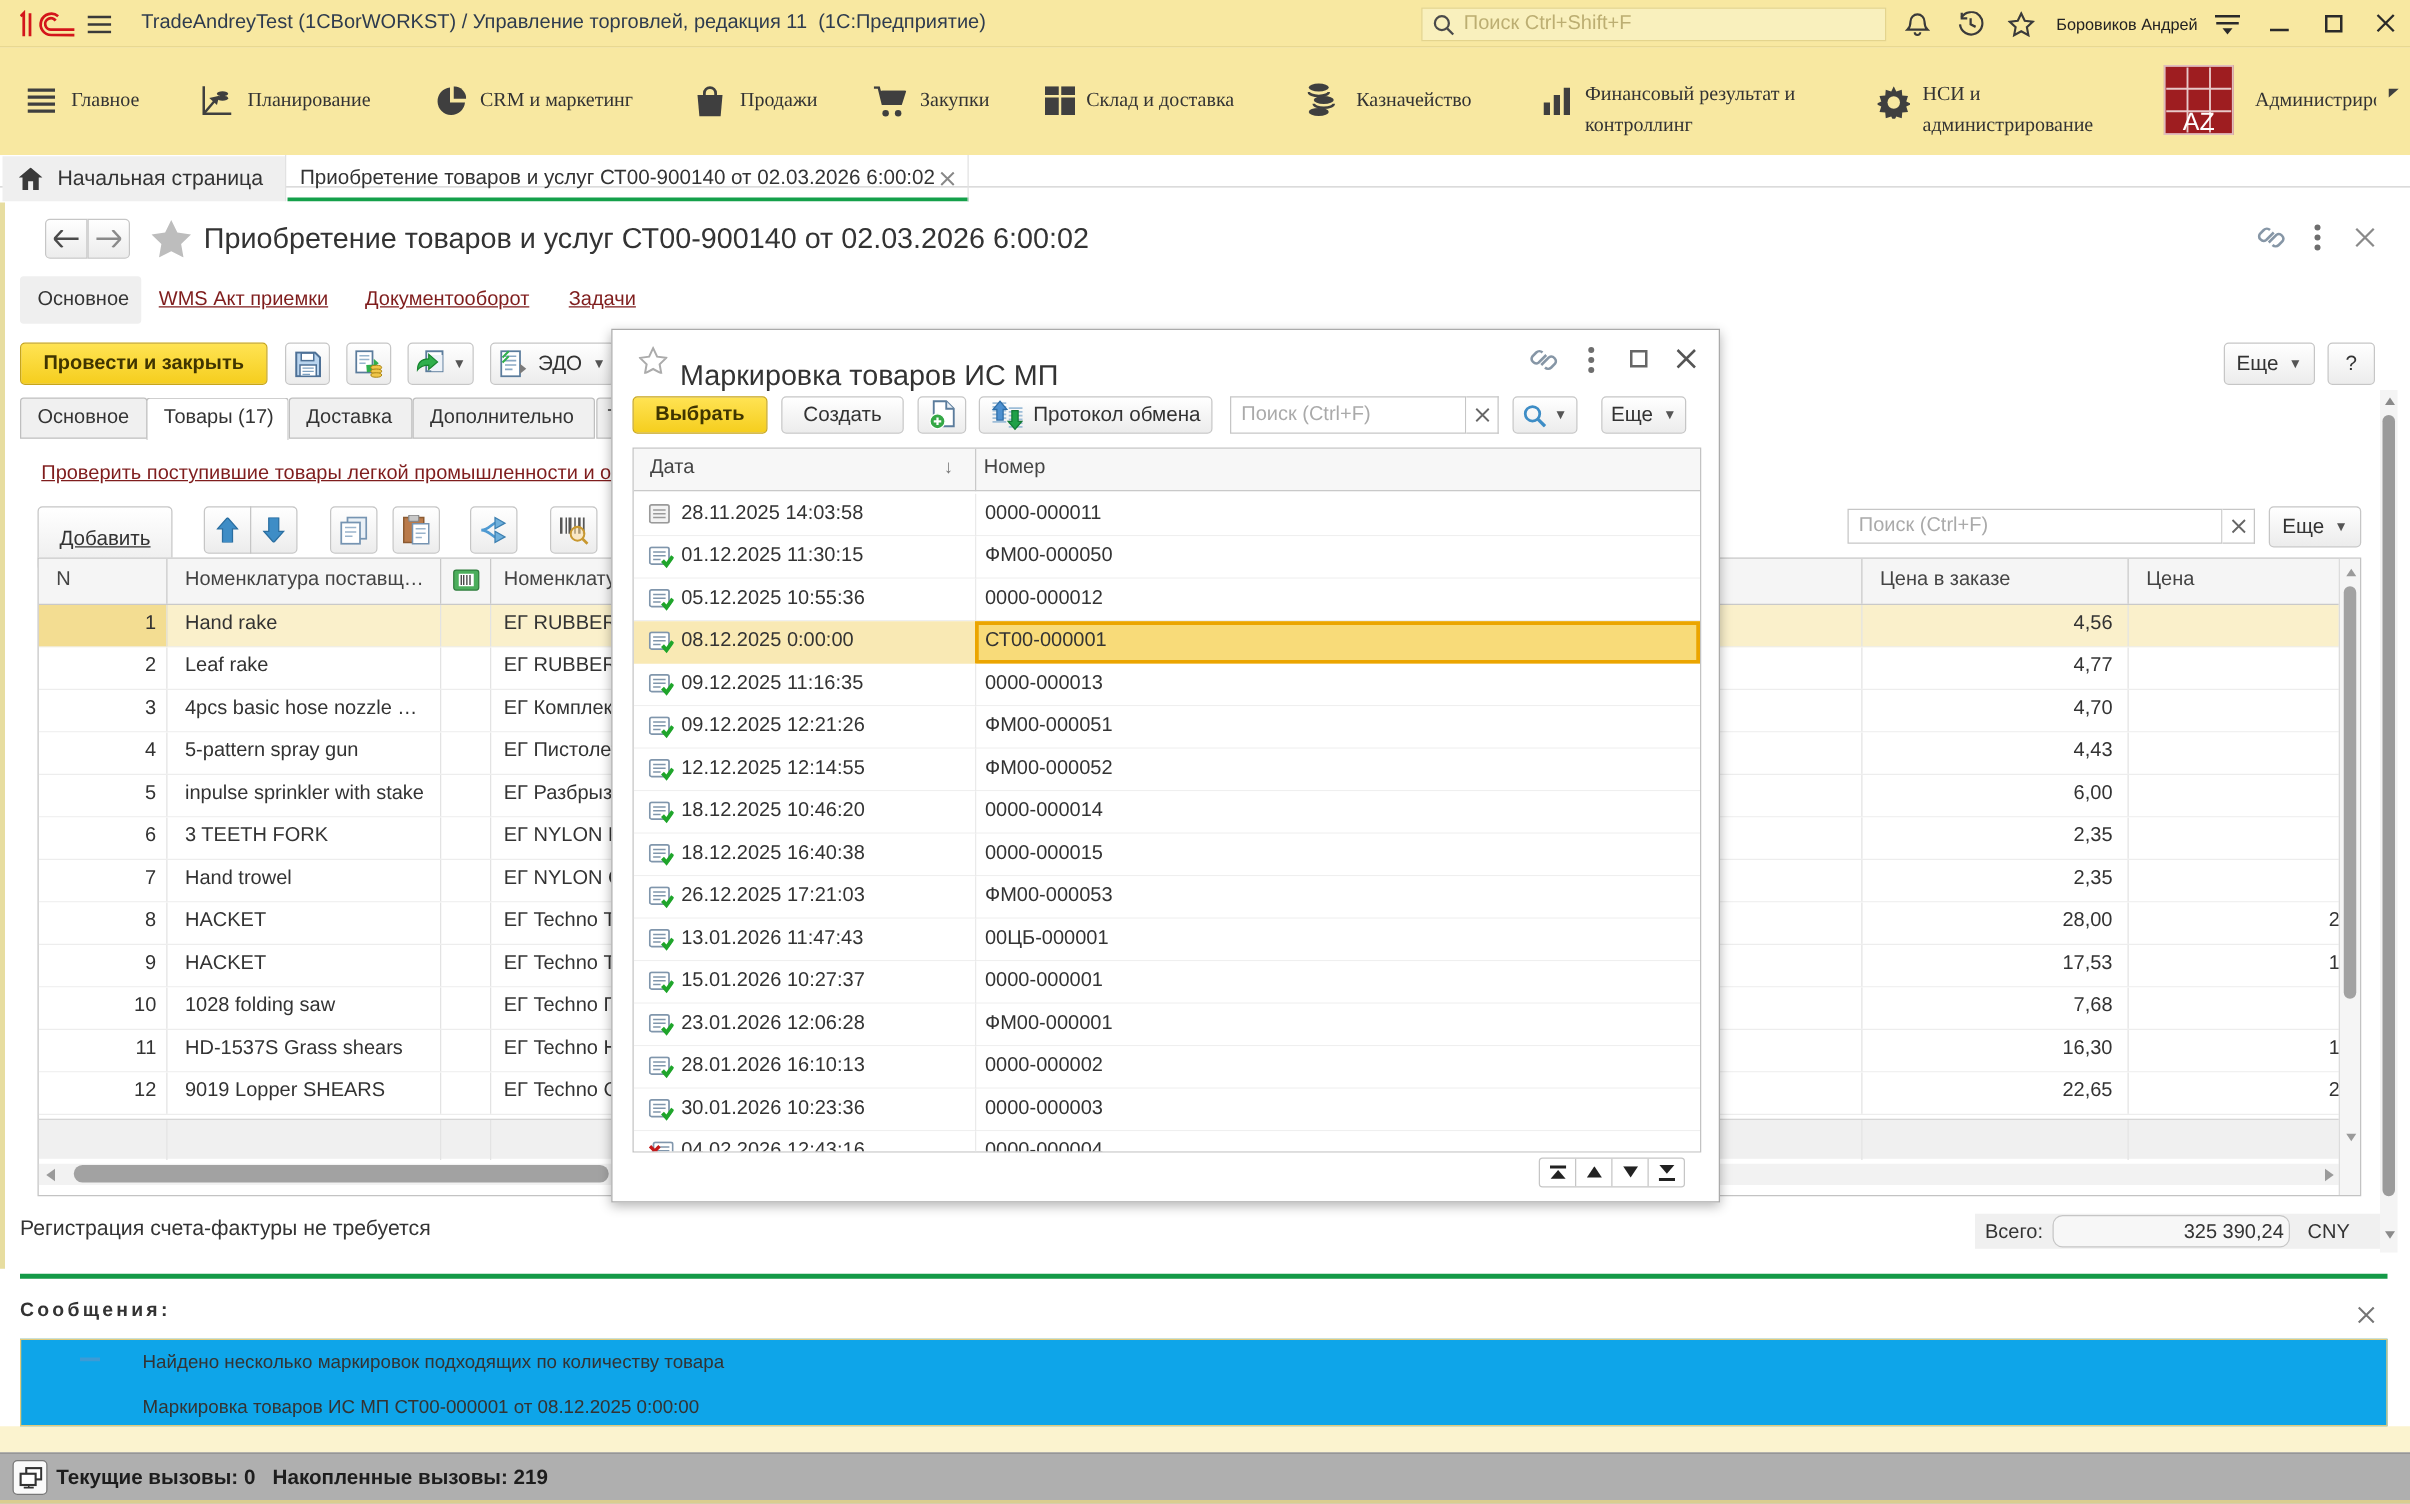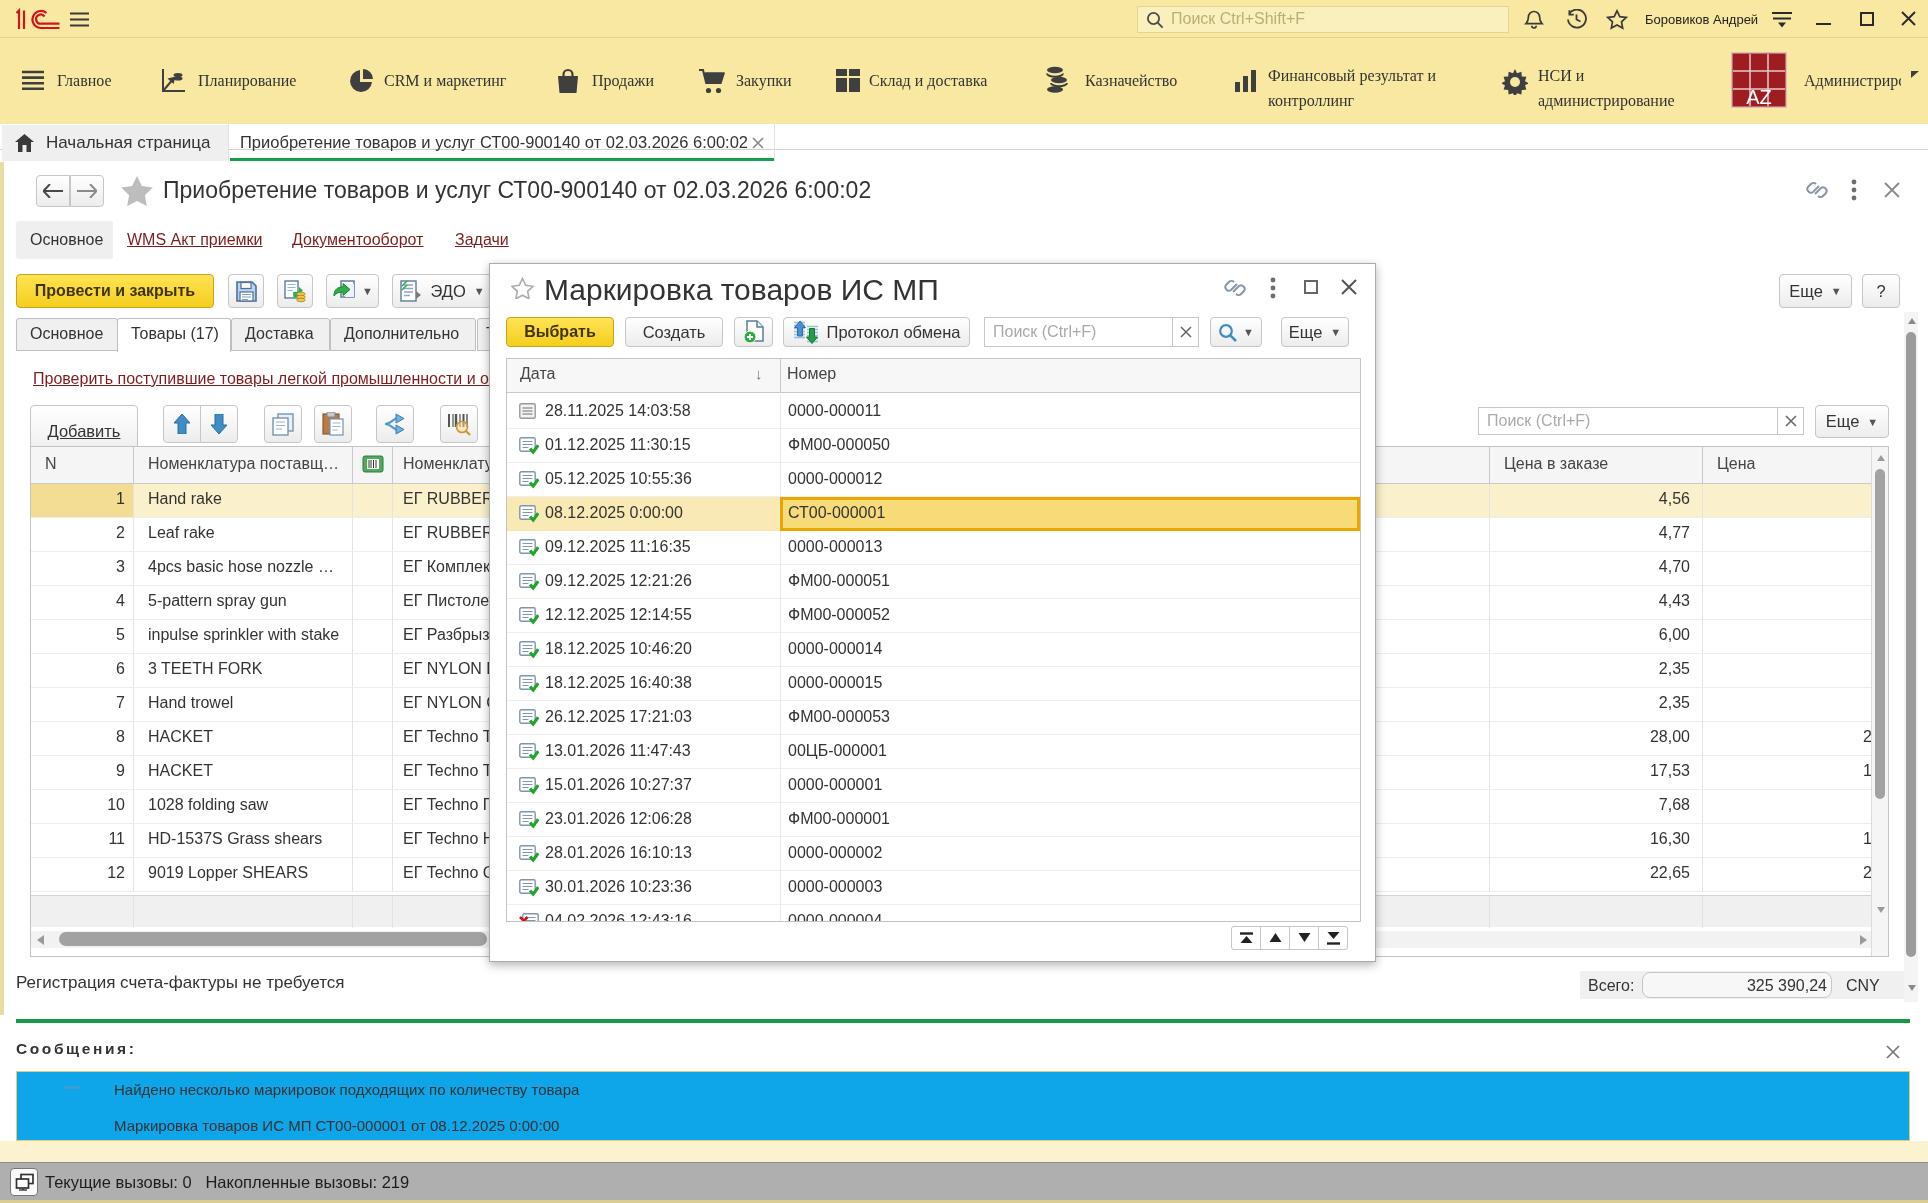--- a/index.html
+++ b/index.html
@@ -32,20 +32,21 @@
       <path d="M30.5,5 A8.5,8.5 0 1 0 25,20 H43.5"></path>
       <path d="M28.5,8.5 A4.6,4.6 0 1 0 25.2,15.7 H43.5"></path>
     </g>
   </svg>
 
   <svg class="abs" style="left:70px;top:12px" width="19" height="15" viewBox="0 0 19 15">
     <g stroke="#3a3a3a" stroke-width="2">
         <path d="M0,1.5h19M0,7.5h19M0,13.5h19"></path>
       </g>
   </svg>
+  <div class="abs" style="left:113px;top:9px;font-size:16px;color:#2e3b4e;">TradeAndreyTest (1CBorWORKST) / Управление торговлей, редакция 11&nbsp; (1С:Предприятие)</div>
 
   <div class="abs" style="left:1137px;top:6px;width:372px;height:27px;background:#F9F0BD;border:1px solid #E4D48D;"></div>
   <svg class="abs" style="left:1146px;top:11px" width="18" height="18" viewBox="0 0 18 18">
       <circle cx="7.5" cy="7.5" r="5.6" fill="none" stroke="#4a4a4a" stroke-width="1.8"></circle>
       <path d="M11.7,11.7L16.6,16.6" stroke="#4a4a4a" stroke-width="1.8"></path>
     </svg>
   <div class="abs" style="left:1171px;top:10px;font-size:16px;color:#BCAE72;">Поиск Ctrl+Shift+F</div>
 
   <svg class="abs" style="left:1524px;top:10px" width="20" height="19" viewBox="0 0 20 19">
       <path d="M10,1.5 a5.6,5.6 0 0 1 5.6,5.6 c0,4 1.4,5.6 2.4,6.6 H2 c1,-1 2.4,-2.6 2.4,-6.6 A5.6,5.6 0 0 1 10,1.5 z" fill="none" stroke="#3a3a3a" stroke-width="1.7"></path>
@@ -516,21 +517,21 @@
   <div class="abs" style="left:1904px;top:312px;width:14px;height:690px;background:#F4F4F4;"></div>
   <div class="abs" style="left:1908px;top:318px;width:0;height:0;border-bottom:6px solid #8a8a8a;border-left:4px solid transparent;border-right:4px solid transparent;"></div>
   <div class="abs" style="left:1906px;top:332px;width:10px;height:625px;background:#9B9B9B;border-radius:5px;"></div>
   <div class="abs" style="left:1908px;top:985px;width:0;height:0;border-top:6px solid #8a8a8a;border-left:4px solid transparent;border-right:4px solid transparent;"></div>
 </div>
 <div id="dialog" style="position:absolute;left:489px;top:263px;width:887px;height:699px;background:#fff;border:1px solid #ABABAB;box-shadow:0 3px 9px rgba(0,0,0,0.3);z-index:50;">
 
   <svg class="abs" style="left:21px;top:13px" width="23" height="22" viewBox="0 0 23 22">
       <path d="M11.5,1.5 L14.7,8.3 L22,9.3 L16.7,14.4 L18,21.7 L11.5,18.2 L5,21.7 L6.3,14.4 L1,9.3 L8.3,8.3 Z" fill="none" stroke="#ABABAB" stroke-width="1.6"></path>
     </svg>
-  <div class="abs" style="left:54px;top:9px;font-size:30px;color:#333;">Маркировка товаров ИС МП</div>
+  <div class="abs" style="left:54px;top:23px;font-size:23px;color:#333;">Маркировка товаров ИС МП</div>
   <svg class="abs" style="left:734px;top:14px" width="22" height="20" viewBox="0 0 22 20">
       <g fill="none" stroke="#8696A6" stroke-width="2">
         <path d="M9,14 L15,8 a3.6,3.6 0 0 1 5,5 l-3,3 a3.6,3.6 0 0 1 -5,0"></path>
         <path d="M13,6 L7,12 a3.6,3.6 0 0 1 -5,-5 l3,-3 a3.6,3.6 0 0 1 5,0"></path>
       </g>
     </svg>
   <svg class="abs" style="left:780px;top:13px" width="6" height="22" viewBox="0 0 6 22">
       <g fill="#6e6e6e">
         <circle cx="3" cy="3" r="2.4"></circle>
         <circle cx="3" cy="11" r="2.4"></circle>
@@ -790,15 +791,15 @@
     <div class="abs" style="left:97px;top:45px;font-size:15px;color:#333;">Маркировка товаров ИС МП СТ00-000001 от 08.12.2025 0:00:00</div>
   </div>
   <div class="abs" style="left:0;top:1162px;width:1928px;height:41px;background:#AFAFAF;border-top:1px solid #8E8E8E;border-bottom:3px solid #DACD90;">
     <div class="abs" style="left:10px;top:5px;width:28px;height:28px;background:#FAFAFA;border:1px solid #777;border-radius:4px;"></div>
     <svg class="abs" style="left:15px;top:10px" width="19" height="19" viewBox="0 0 19 19">
         <rect x="6" y="1.5" width="12" height="9" fill="#fff" stroke="#333" stroke-width="1.7"></rect>
         <rect x="1.5" y="6" width="12" height="9" fill="#fff" stroke="#333" stroke-width="1.7"></rect>
         <path d="M4,17 h8" stroke="#333" stroke-width="1.4"></path>
         <path d="M8,15 v2" stroke="#333" stroke-width="1.2"></path>
       </svg>
-    <div class="abs" style="left:45px;top:10px;font-size:16.5px;color:#1d1d1d;">Текущие вызовы: 0&nbsp;&nbsp; Накопленные вызовы: 219</div>
+    <div class="abs" style="left:45px;top:10px;font-size:16.5px;color:#1d1d1d;font-weight:bold;">Текущие вызовы: 0&nbsp;&nbsp; Накопленные вызовы: 219</div>
   </div>
 </div>
 
 </body></html>

